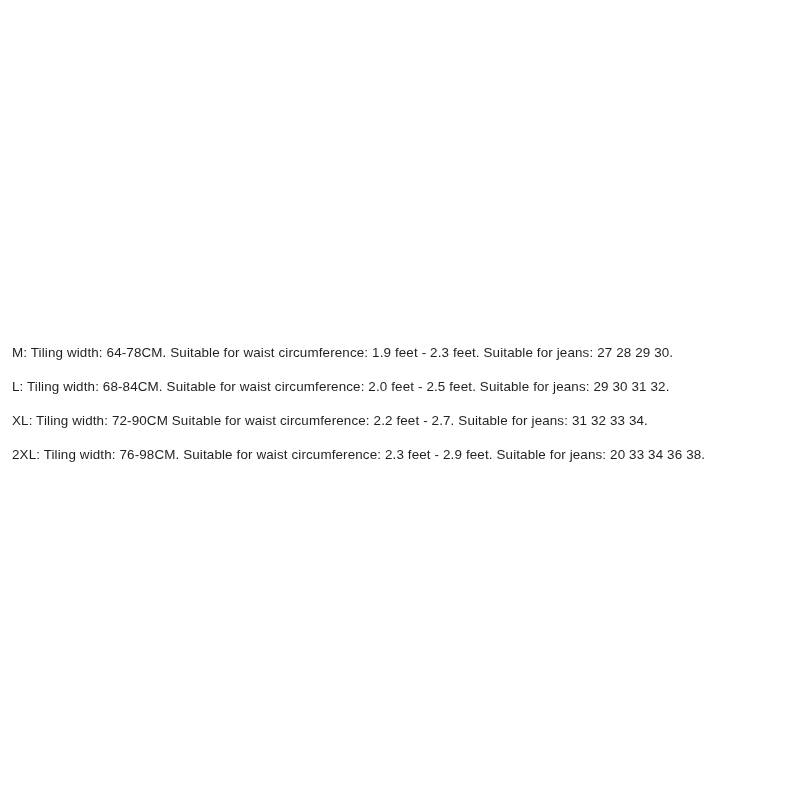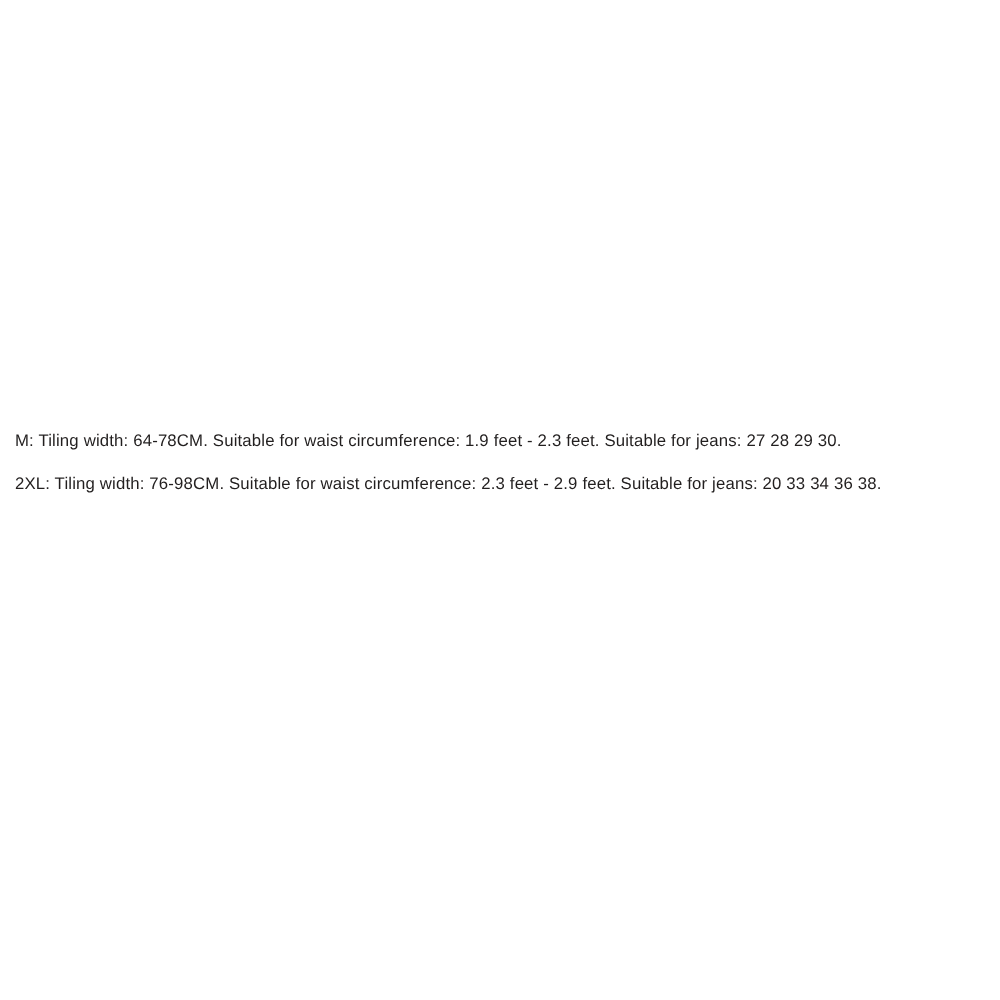--- a/index.html
+++ b/index.html
@@ -34,15 +34,17 @@
     white-space: nowrap;
     letter-spacing: 0.01em;
   }
 </style>
 </head>
 <body>
 
 <div class="size-chart">
   <div class="chart-lines">
     <div class="chart-line">M: Tiling width: 64-78CM. Suitable for waist circumference: 1.9 feet - 2.3 feet. Suitable for jeans: 27 28 29 30.</div>
+    <div class="chart-line">L: Tiling width: 68-84CM. Suitable for waist circumference: 2.0 feet - 2.5 feet. Suitable for jeans: 29 30 31 32.</div>
+    <div class="chart-line">XL: Tiling width: 72-90CM Suitable for waist circumference: 2.2 feet - 2.7. Suitable for jeans: 31 32 33 34.</div>
     <div class="chart-line">2XL: Tiling width: 76-98CM. Suitable for waist circumference: 2.3 feet - 2.9 feet. Suitable for jeans: 20 33 34 36 38.</div>
   </div>
 </div>
 
 </body></html>

